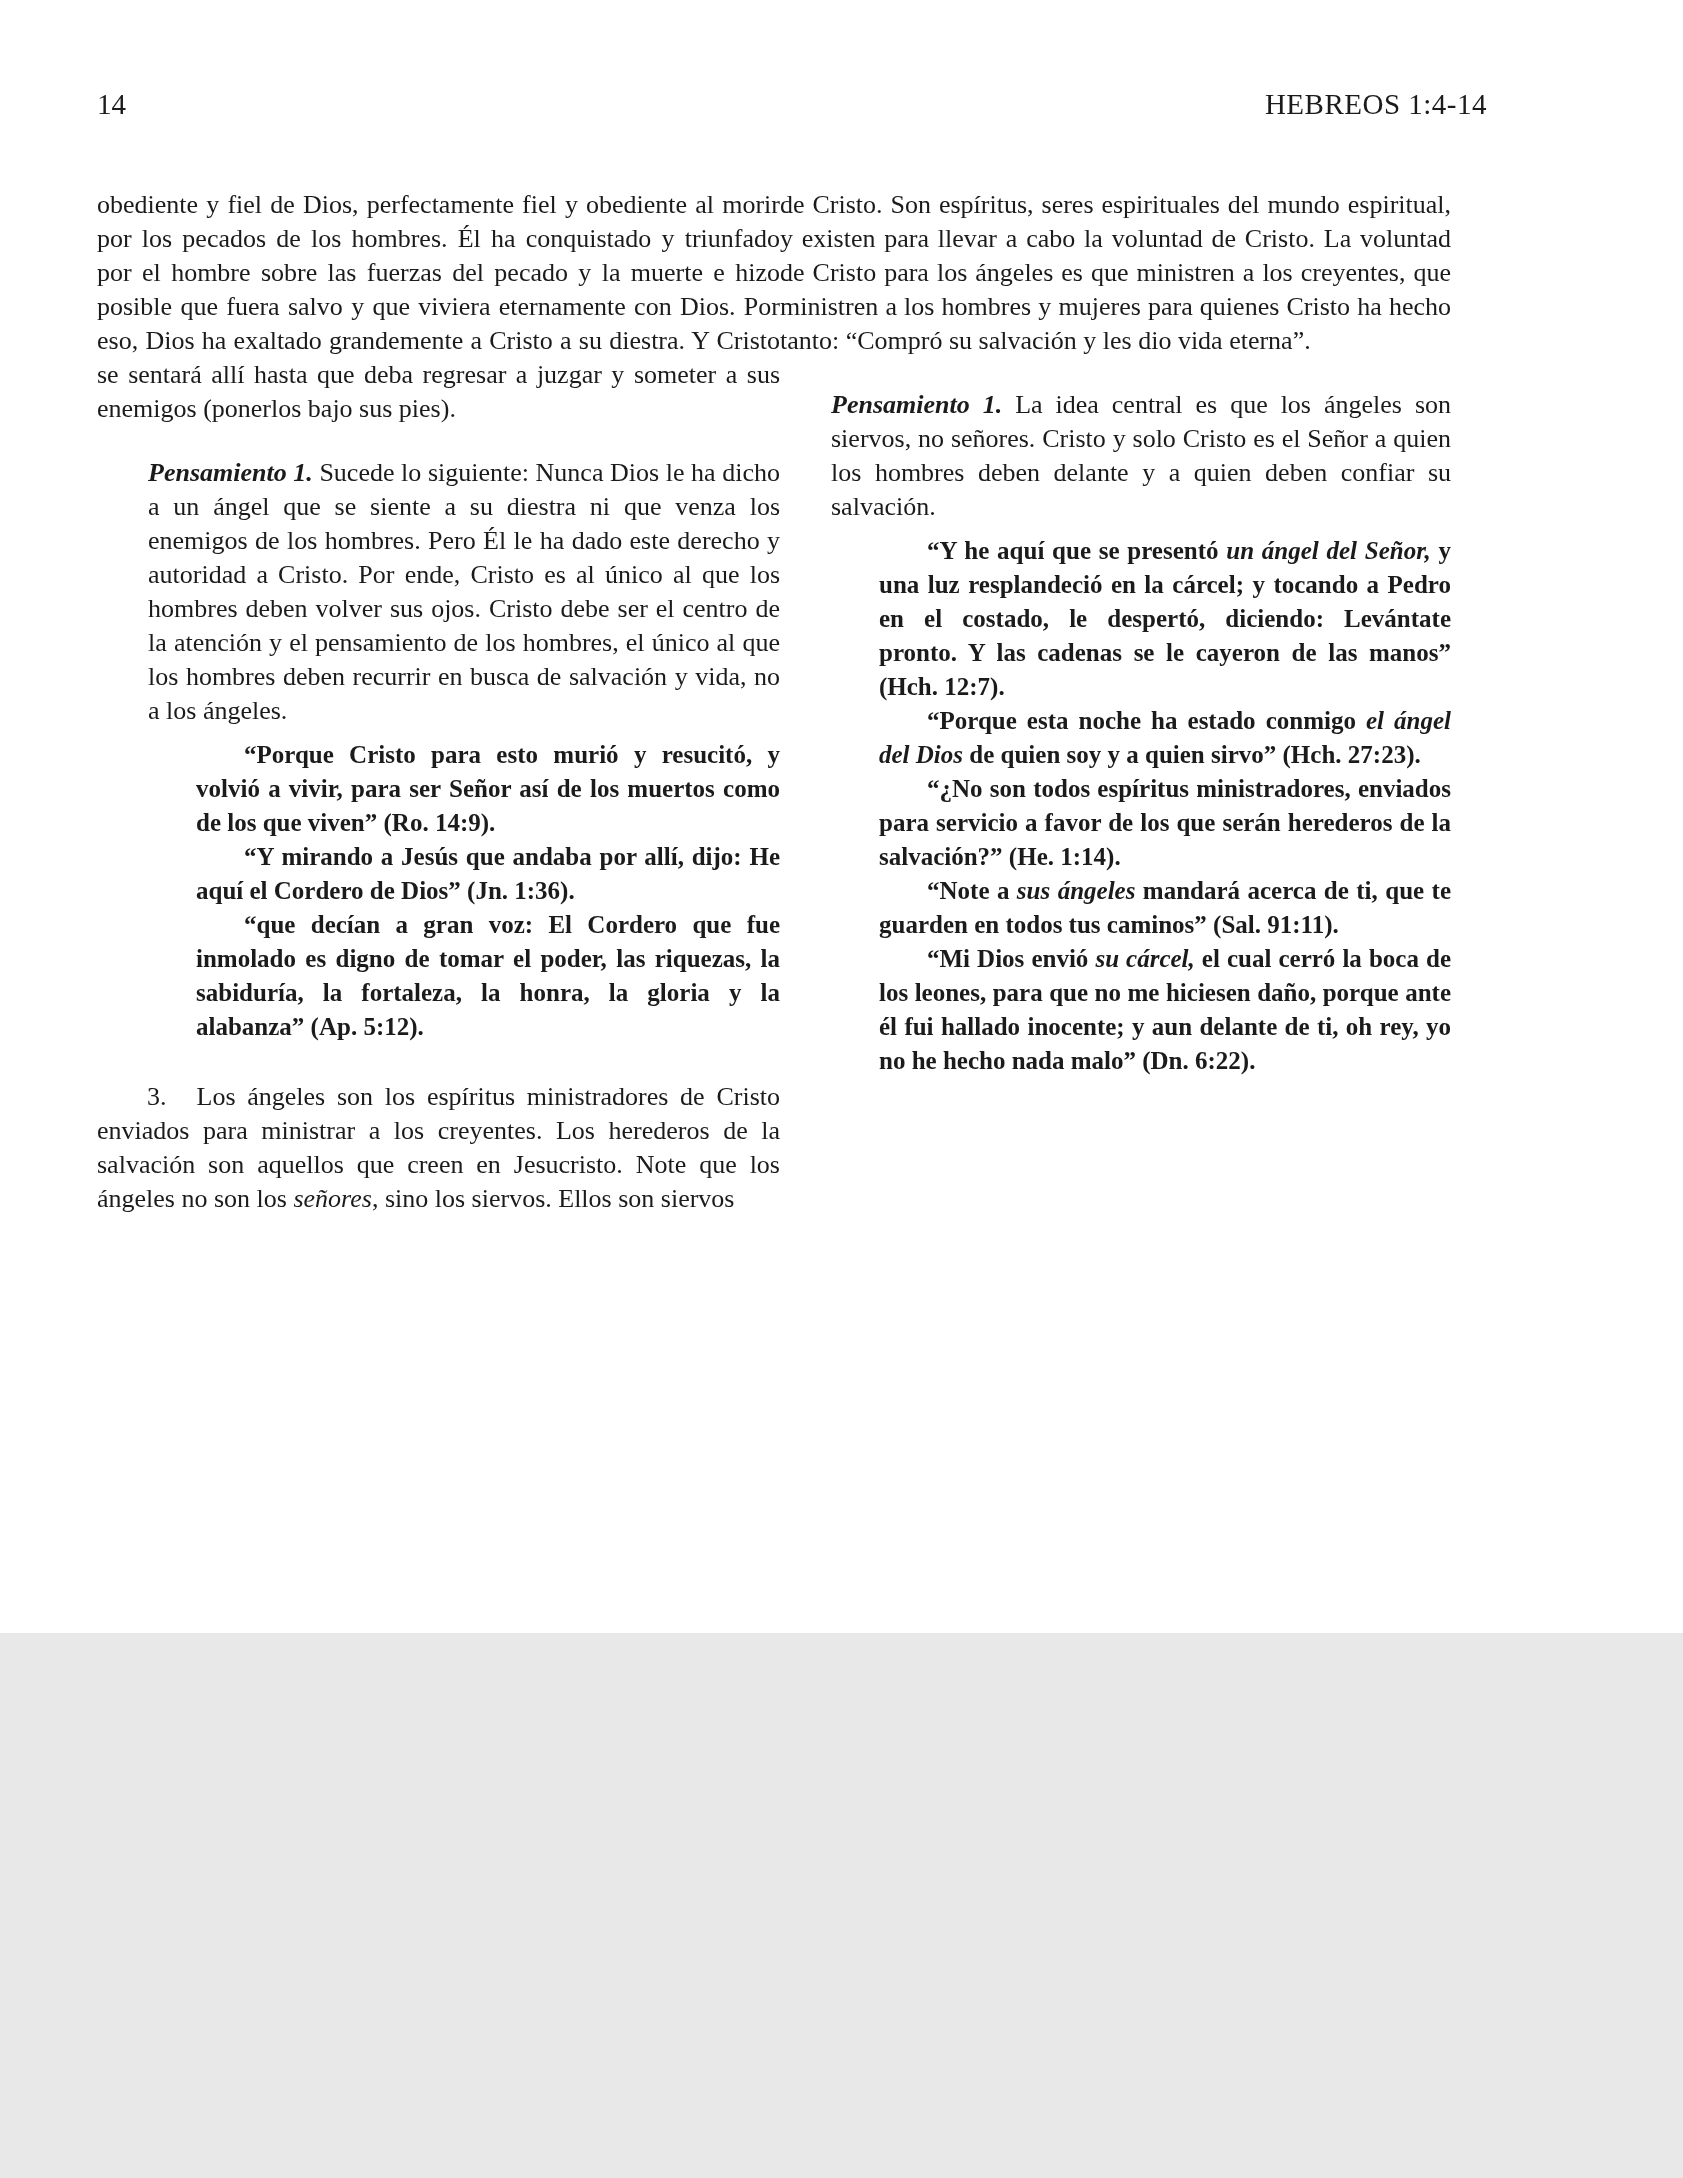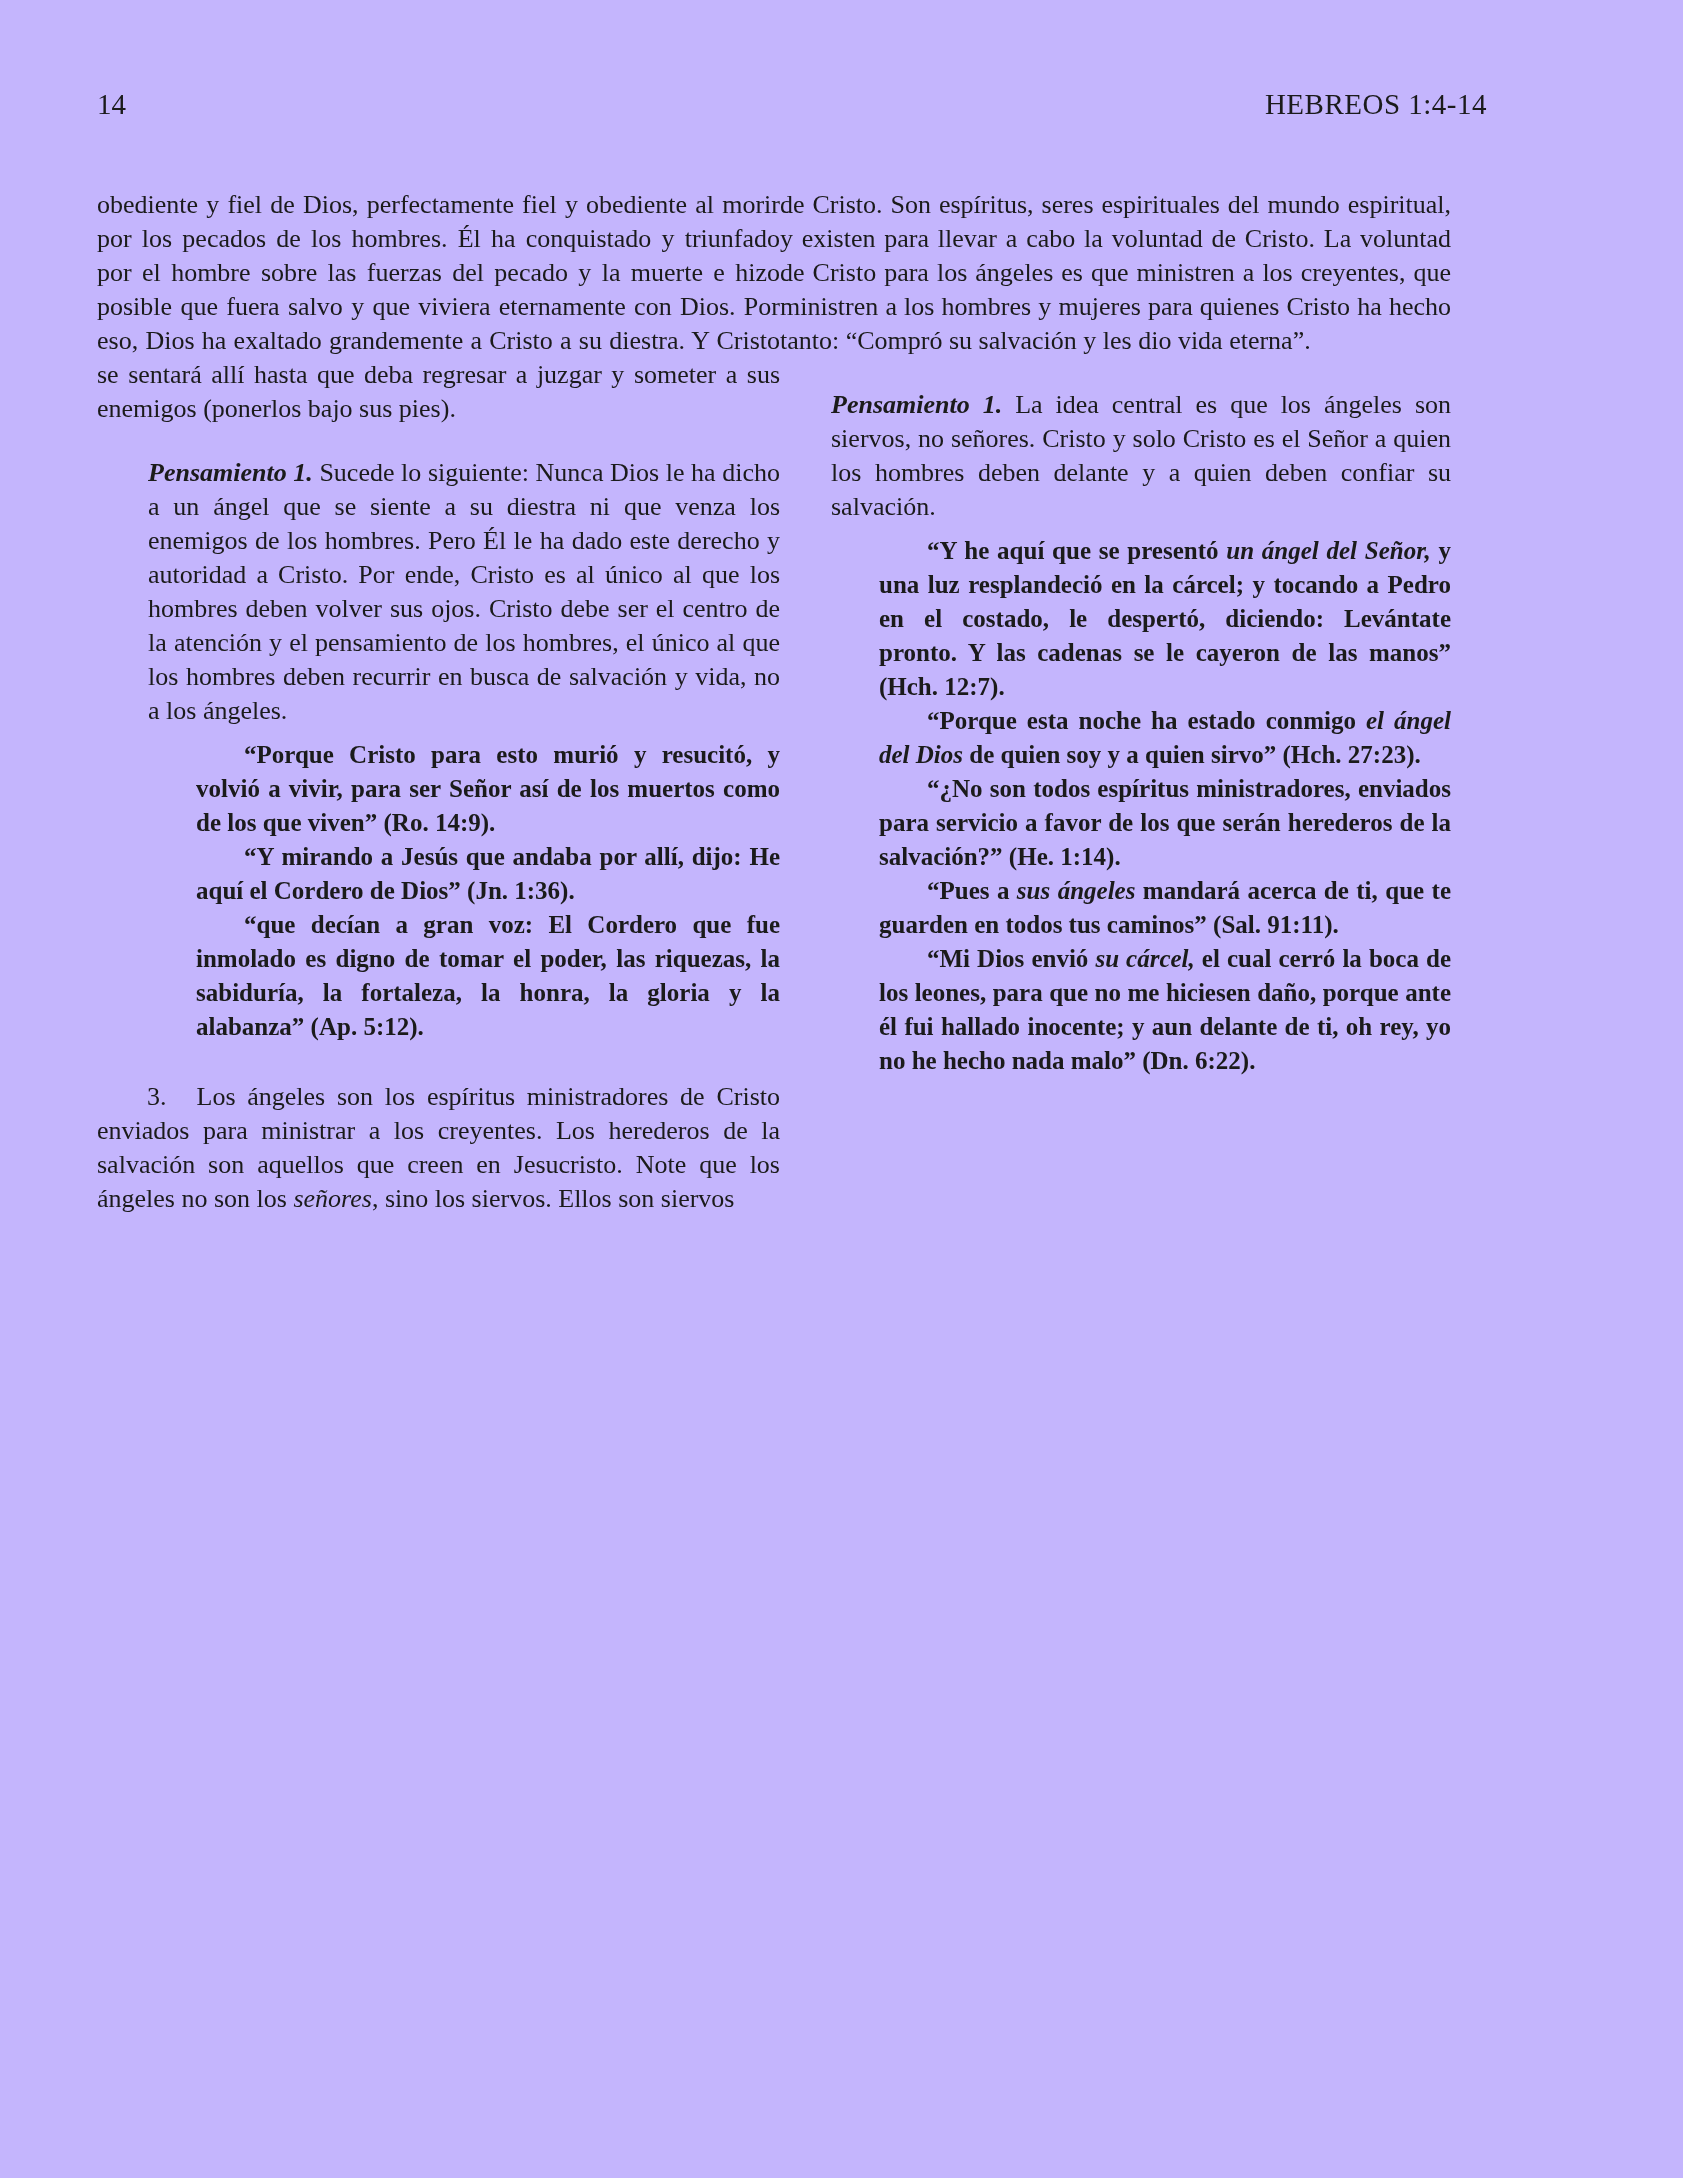--- a/index.html
+++ b/index.html
@@ -3,23 +3,23 @@
 <meta charset="utf-8">
 <style>
   html, body {
     margin: 0;
     padding: 0;
     background: #e8e8e8;
   }
   .page {
     position: relative;
     width: 1683px;
-    height: 2178px;
+    height: 1633px;
     margin: 0 auto;
-    background: #c4b5fd;
+    background: #ffffff;
     color: #1b1b1b;
     font-family: "Liberation Serif", "DejaVu Serif", serif;
     overflow: hidden;
   }
   .running-header {
     position: absolute;
     top: 87px;
     left: 97px;
     width: 1390px;
     display: flex;
@@ -109,20 +109,20 @@
 
       <div class="pensamiento body-text">
         <span class="bi">Pensamiento 1.</span>
         <span>La idea central es que los ángeles son siervos, no señores. Cristo y solo Cristo es el Señor a quien los hombres deben delante y a quien deben confiar su salvación.</span>
       </div>
 
       <div class="quote-block">
         <p class="quote"><span>“Y he aquí que se presentó </span><i>un ángel del Señor,</i><span> y una luz resplandeció en la cárcel; y tocando a Pedro en el costado, le despertó, diciendo: Levántate pronto. Y las cadenas se le cayeron de las manos” (Hch. 12:7).</span></p>
         <p class="quote"><span>“Porque esta noche ha estado conmigo </span><i>el ángel del Dios</i><span> de quien soy y a quien sirvo” (Hch. 27:23).</span></p>
         <p class="quote"><span>“¿No son todos espíritus ministradores, enviados para servicio a favor de los que serán herederos de la salvación?” (He. 1:14).</span></p>
-        <p class="quote"><span>“Pues a </span><i>sus ángeles</i><span> mandará acerca de ti, que te guarden en todos tus caminos” (Sal. 91:11).</span></p>
+        <p class="quote"><span>“Note a </span><i>sus ángeles</i><span> mandará acerca de ti, que te guarden en todos tus caminos” (Sal. 91:11).</span></p>
         <p class="quote"><span>“Mi Dios envió </span><i>su cárcel,</i><span> el cual cerró la boca de los leones, para que no me hiciesen daño, porque ante él fui hallado inocente; y aun delante de ti, oh rey, yo no he hecho nada malo” (Dn. 6:22).</span></p>
       </div>
     </section>
 
   </main>
 </div>
 
 
 </body></html>

